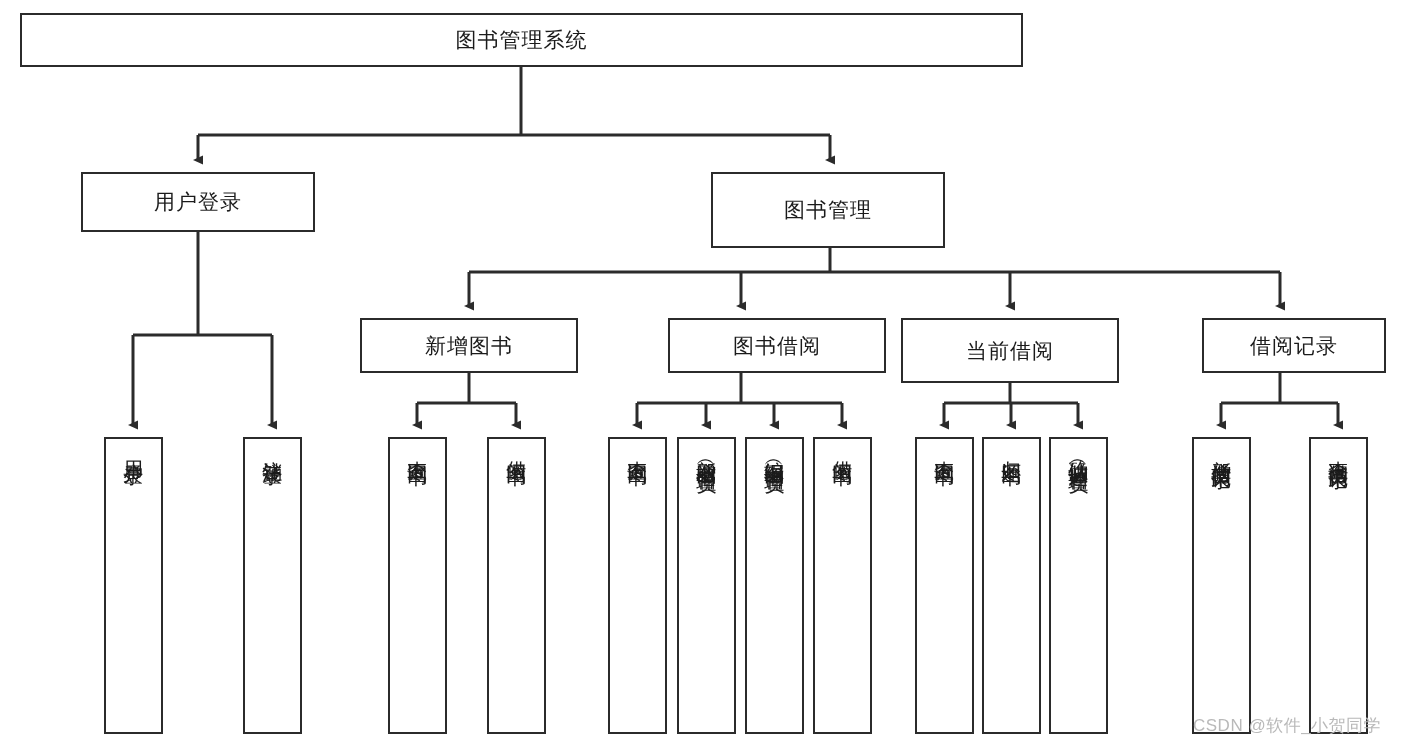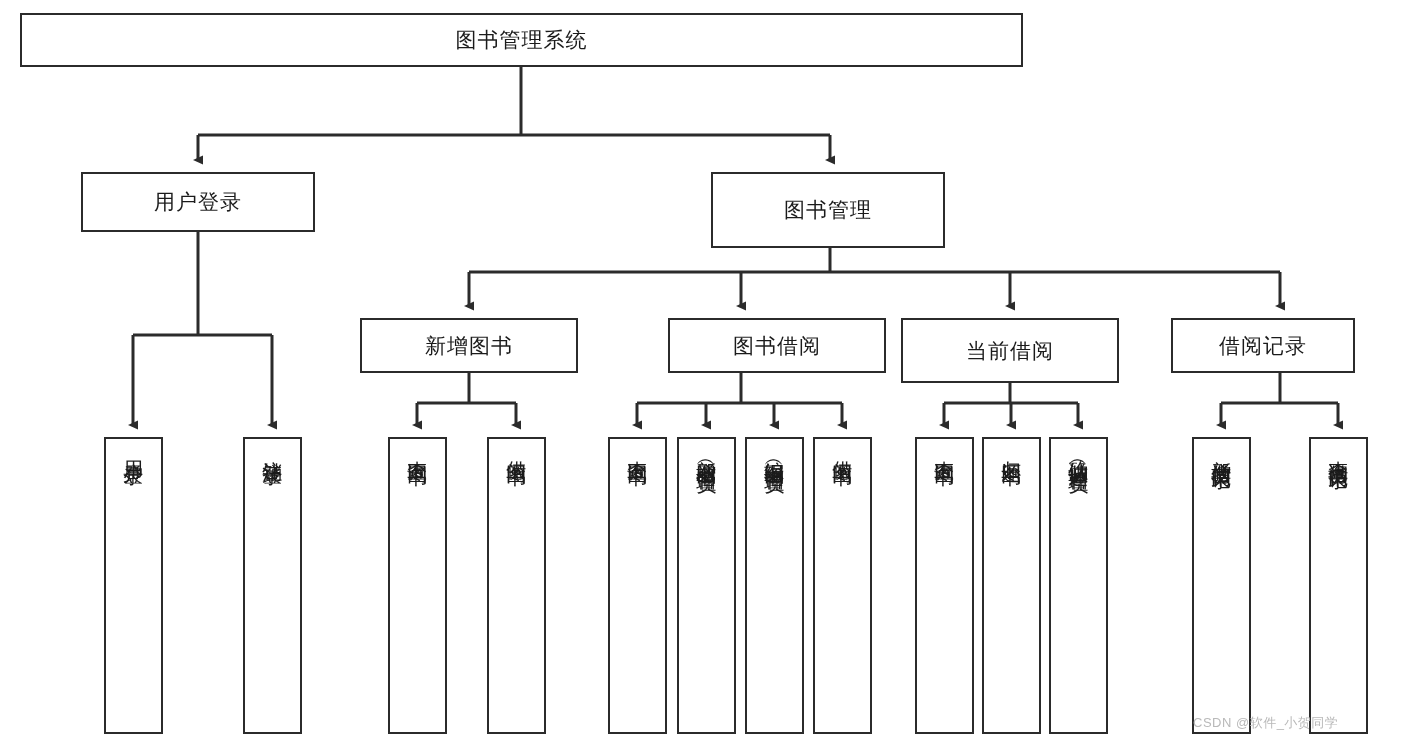--- a/index.html
+++ b/index.html
@@ -47,21 +47,21 @@
   .node-v .vlabel {
     writing-mode: vertical-rl;
     text-orientation: upright;
     font-size: 20px;
     line-height: 1.12;
     letter-spacing: 2px;
     white-space: nowrap;
   }
   .watermark {
     position: absolute;
-    font-size: 13px;
+    font-size: 17px;
     color: #b9b9b9;
     white-space: nowrap;
     letter-spacing: 0.5px;
     pointer-events: none;
   }
 </style>
 </head>
 <body>
 
 <div id="diagram-root">
@@ -129,21 +129,21 @@
 
   <div class="node node-h" style="left:360px; top:318px; width:218px; height:55px;">
     <span>新增图书</span>
   </div>
   <div class="node node-h" style="left:668px; top:318px; width:218px; height:55px;">
     <span>图书借阅</span>
   </div>
   <div class="node node-h" style="left:901px; top:318px; width:218px; height:65px;">
     <span>当前借阅</span>
   </div>
-  <div class="node node-h" style="left:1171px; top:318px; width:184px; height:55px;">
+  <div class="node node-h" style="left:1202px; top:318px; width:184px; height:55px;">
     <span>借阅记录</span>
   </div>
 
   <div class="node node-v" style="left:104px; top:437px; width:59px; height:297px;">
     <span class="vlabel">用户登录</span>
   </div>
   <div class="node node-v" style="left:243px; top:437px; width:59px; height:297px;">
     <span class="vlabel">注销登录</span>
   </div>
   <div class="node node-v" style="left:388px; top:437px; width:59px; height:297px;">

